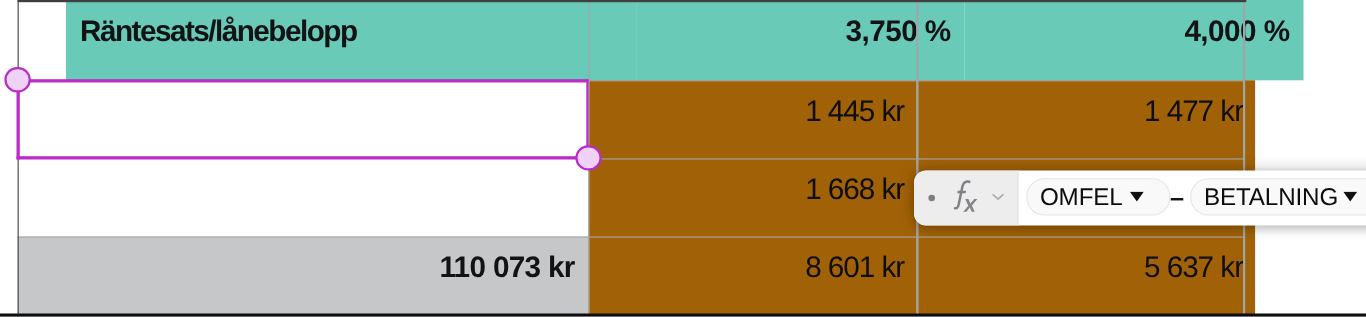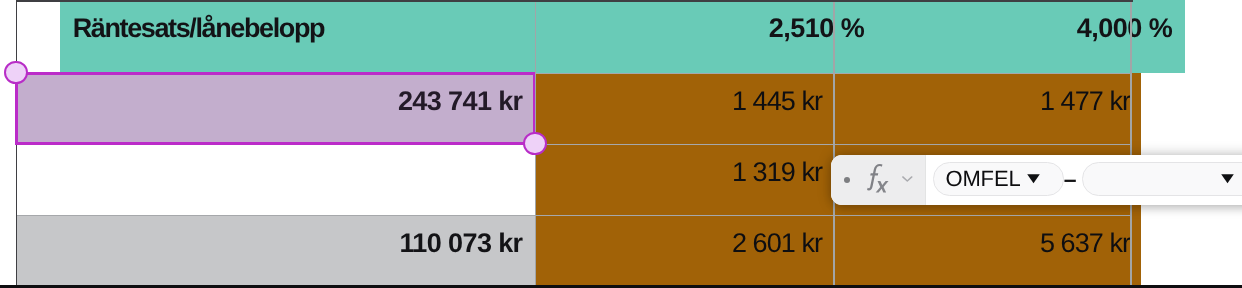--- a/index.html
+++ b/index.html
@@ -75,60 +75,57 @@
 
 <div id="root">
 
   <div class="grid">
 
     <div class="row" style="top:0;height:72.5px">
       <div class="cellbox c0 hdr">
         <div class="txt lead">Räntesats/lånebelopp</div>
       </div>
       <div class="cellbox c1 hdr">
-        <div class="txt pct">2,510 %</div>
+        <div class="txt pct">3,750 %</div>
       </div>
       <div class="cellbox c2 hdr">
         <div class="txt pct">4,000 %</div>
       </div>
       <div class="vline" style="left:518.6px"></div>
       <div class="vline" style="left:817.1px"></div>
     </div>
 
     <div class="row" style="top:72.5px;height:72.5px">
-      <div class="cellbox c0 selfill">
-        <div class="txt selclr">243 741 kr</div>
-      </div>
       <div class="cellbox c1 white">
         <div class="txt reg">1 445 kr</div>
       </div>
       <div class="cellbox c2 white">
         <div class="txt reg">1 477 kr</div>
       </div>
       <div class="vline" style="left:518.6px"></div>
       <div class="vline" style="left:817.1px"></div>
     </div>
 
     <div class="row" style="top:143.8px;height:72px">
       <div class="cellbox c1 white">
-        <div class="txt reg">1 319 kr</div>
+        <div class="txt reg">1 668 kr</div>
       </div>
       <div class="cellbox c2 white">
         <div class="txt reg"></div>
       </div>
       <div class="vline" style="left:518.6px"></div>
       <div class="vline" style="left:817.1px"></div>
     </div>
 
     <div class="row" style="top:214.6px;height:71.1px">
       <div class="cellbox c0 gray">
         <div class="txt">110 073 kr</div>
       </div>
       <div class="cellbox c1 white">
-        <div class="txt reg">2 601 kr</div>
+        <div class="txt reg">8 601 kr</div>
       </div>
       <div class="cellbox c2 white">
         <div class="txt reg">5 637 kr</div>
       </div>
       <div class="vline" style="left:518.6px"></div>
       <div class="vline" style="left:817.1px"></div>
     </div>
 
     <div class="hline" style="top:72.5px;left:518.6px;width:596px"></div>
     <div class="hline" style="top:143.8px;left:518.6px;width:596px"></div>
@@ -170,20 +167,21 @@
       <span class="tri" style="left:93.5px;top:7.4px">
         <svg width="13" height="9.4" viewBox="0 0 13 9.4">
             <path d="M0.2 0.35 L12.8 0.35 L6.5 9.2 Z" fill="#0f1012"></path>
           </svg>
       </span>
     </div>
 
     <div class="op">–</div>
 
     <div class="pill" style="left:251.1px;width:180px">
+      <span class="lbl">BETALNING</span>
       <span class="tri" style="left:138.6px;top:7.4px">
         <svg width="13" height="9.4" viewBox="0 0 13 9.4">
             <path d="M0.2 0.35 L12.8 0.35 L6.5 9.2 Z" fill="#0f1012"></path>
           </svg>
       </span>
     </div>
   </div>
 
 </div>
 

